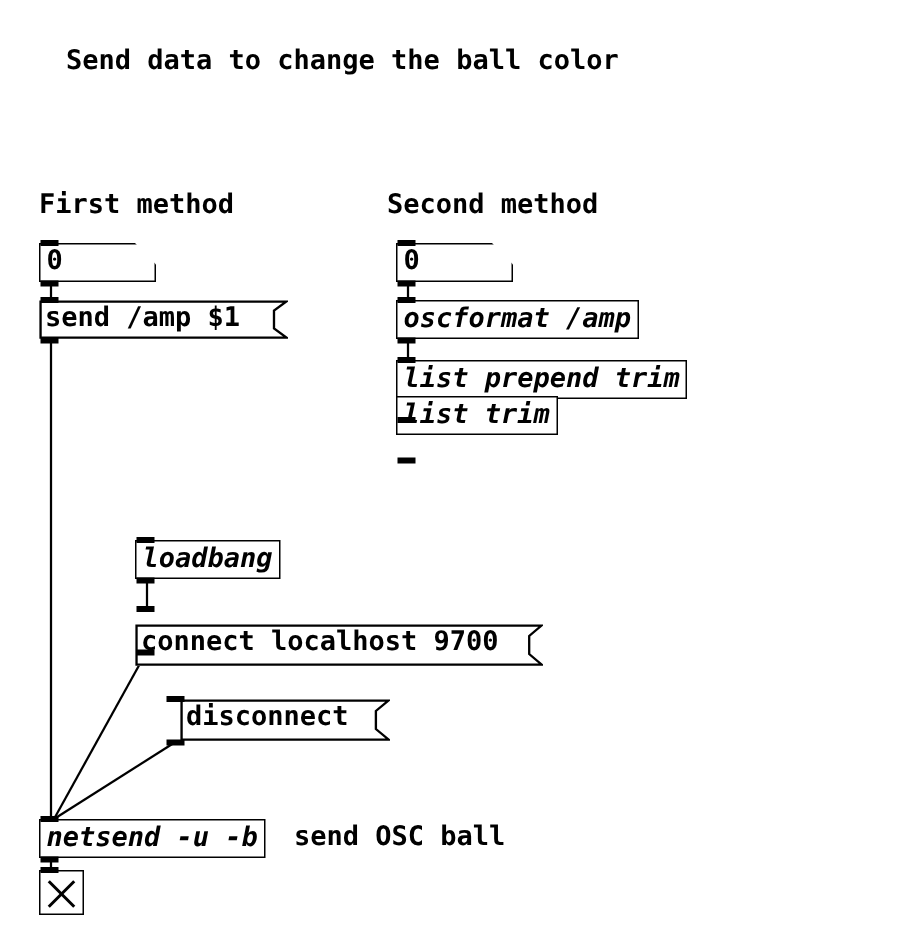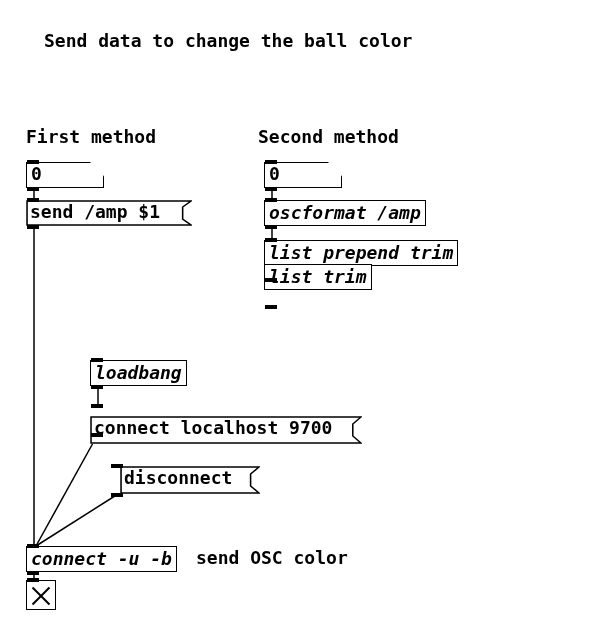--- a/index.html
+++ b/index.html
@@ -169,22 +169,22 @@
 
 <div class="msg" style="left:110px; top:466px; width:124px; height:26px;margin-left:10px;">
   <span>disconnect</span>
   <svg class="msgborder" viewBox="0 0 134 28" preserveAspectRatio="none">
     <path d="M1 1 H133 L125 8 V20 L133 27 H1 Z" fill="none" stroke="#000" stroke-width="1.5"></path>
   </svg>
 </div>
 <div class="inlet" style="left:111px; top:464px;"></div>
 <div class="outlet" style="left:111px; top:493px;"></div>
 
-<div class="obj" style="left:26px; top:546px;">connect -u -b</div>
+<div class="obj" style="left:26px; top:546px;">netsend -u -b</div>
 <div class="inlet" style="left:27px; top:544px;"></div>
 <div class="outlet" style="left:27px; top:571px;"></div>
 
-<div class="txt" style="left:196px; top:547px;">send OSC color</div>
+<div class="txt" style="left:196px; top:547px;">send OSC ball</div>
 
 <div class="toggle" style="left:26px; top:580px;"></div>
 <div class="inlet" style="left:27px; top:578px;"></div>
 
 </div>
 
 </body></html>

